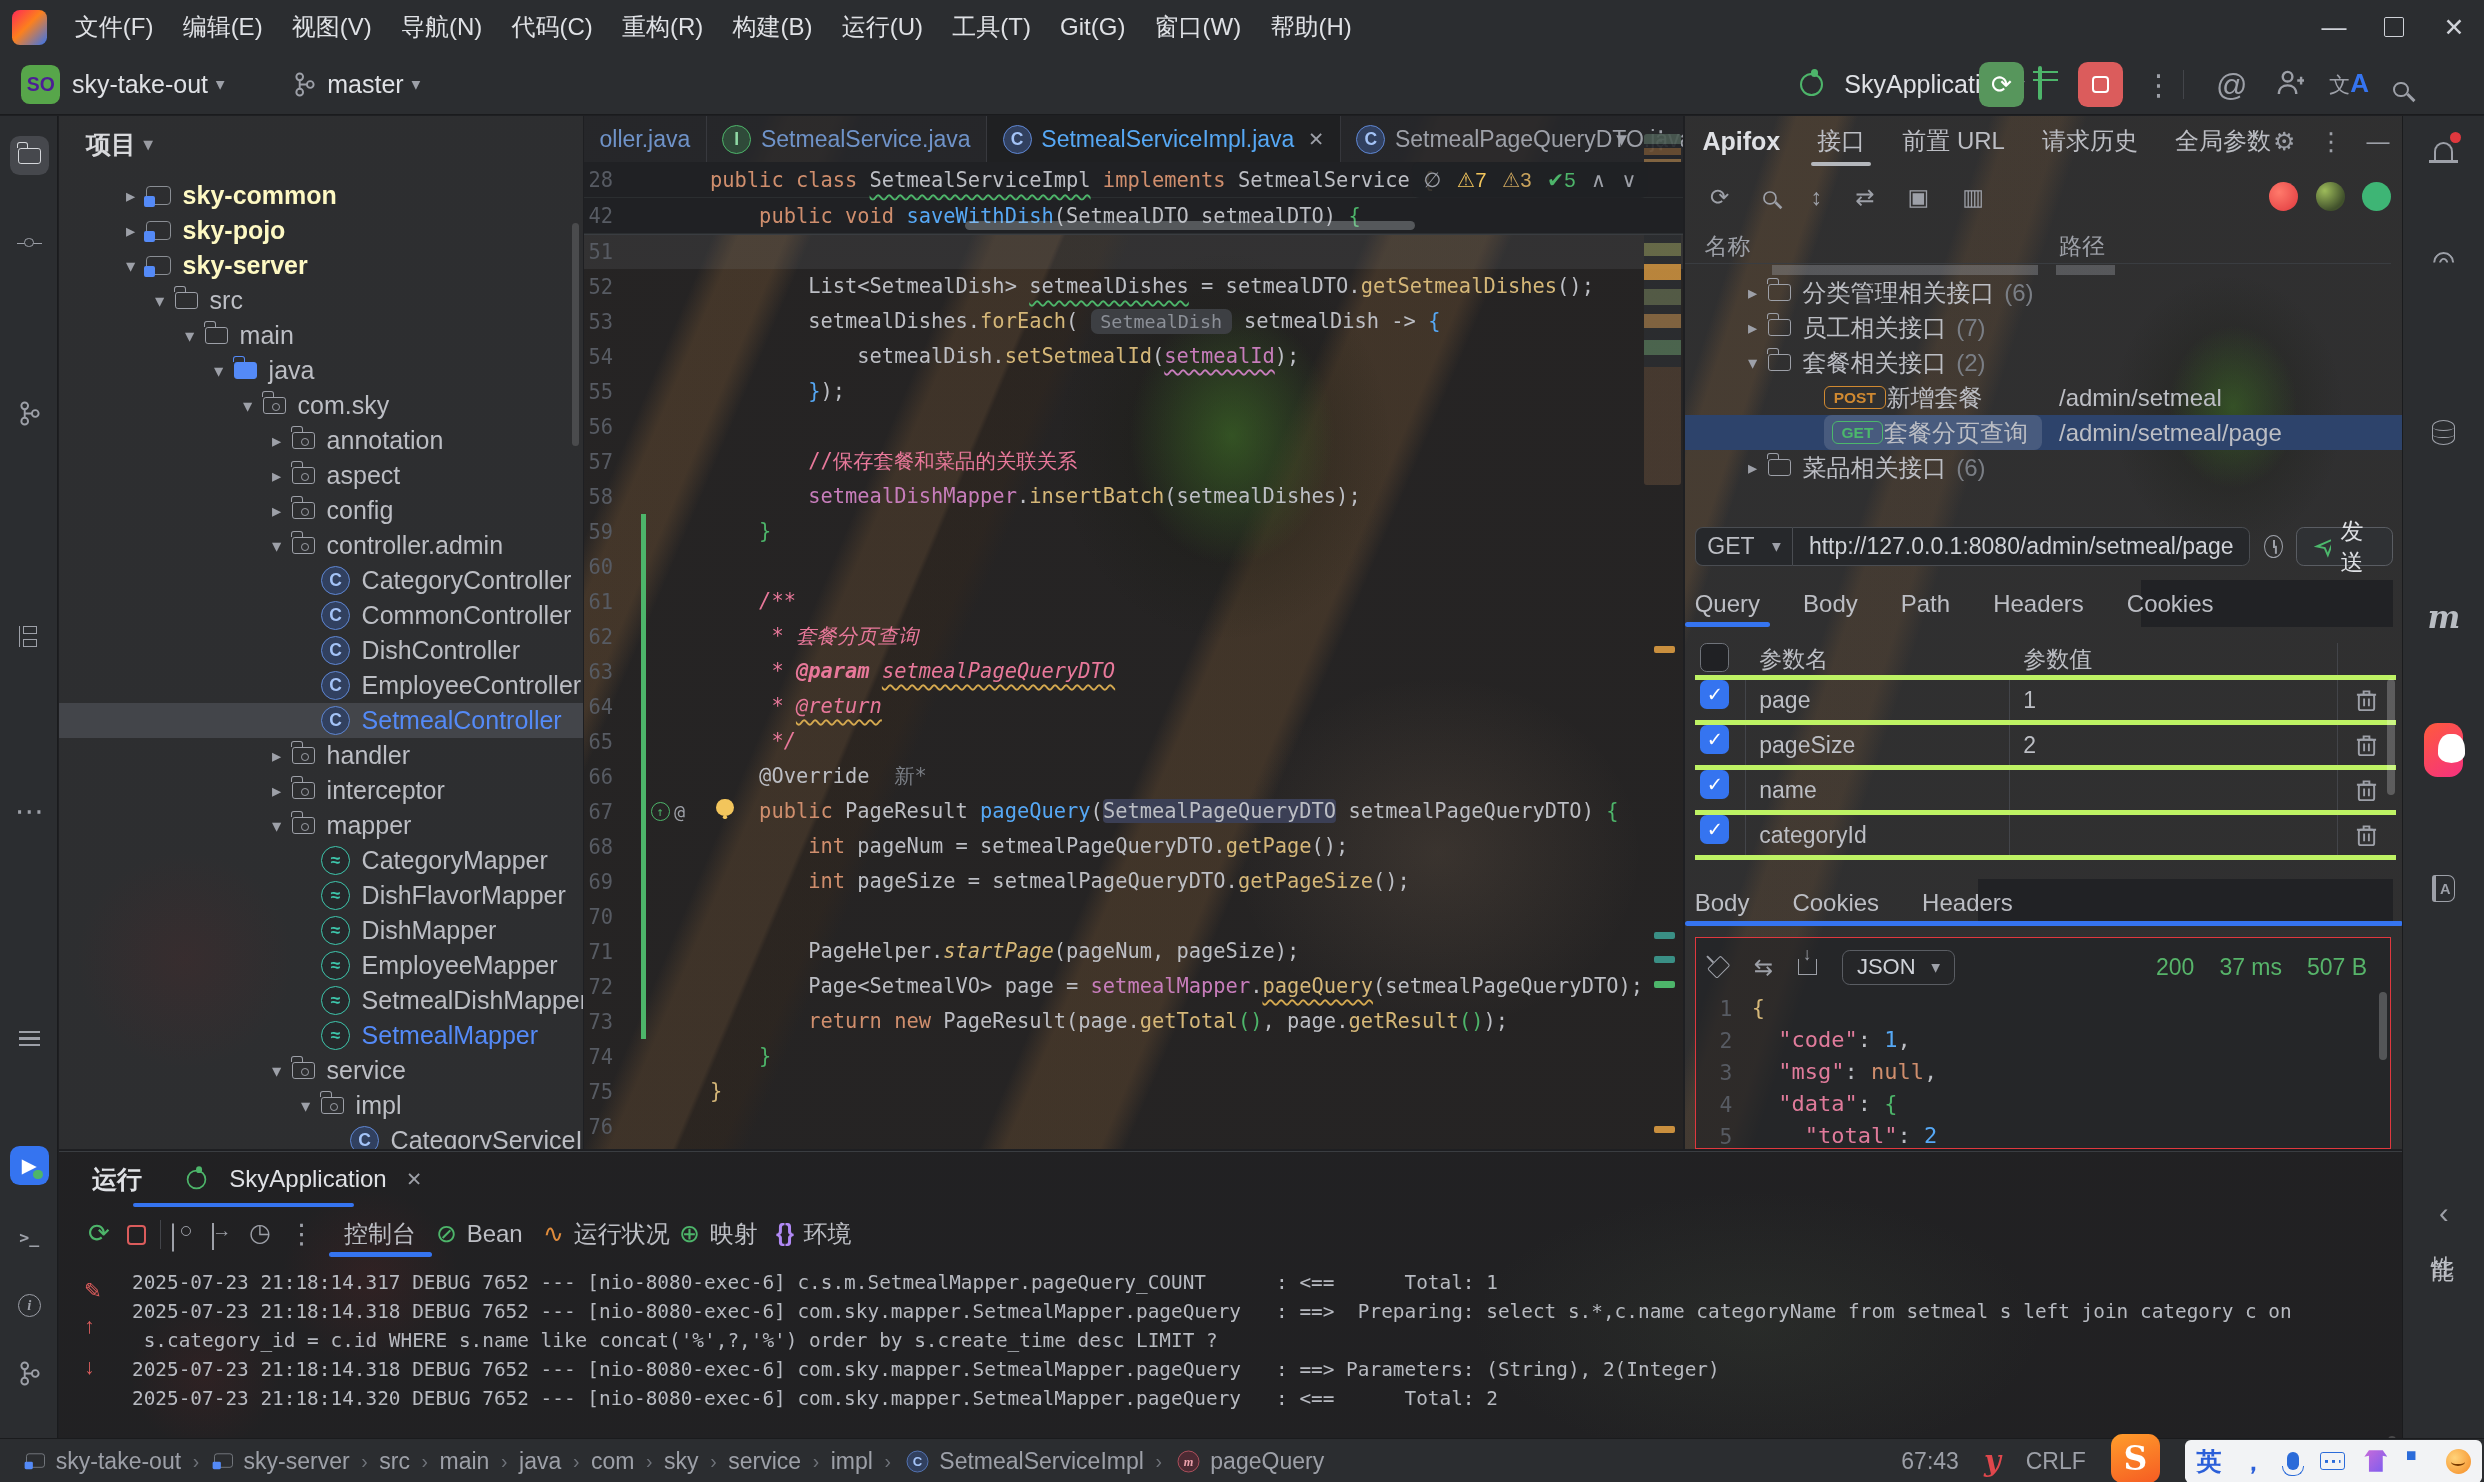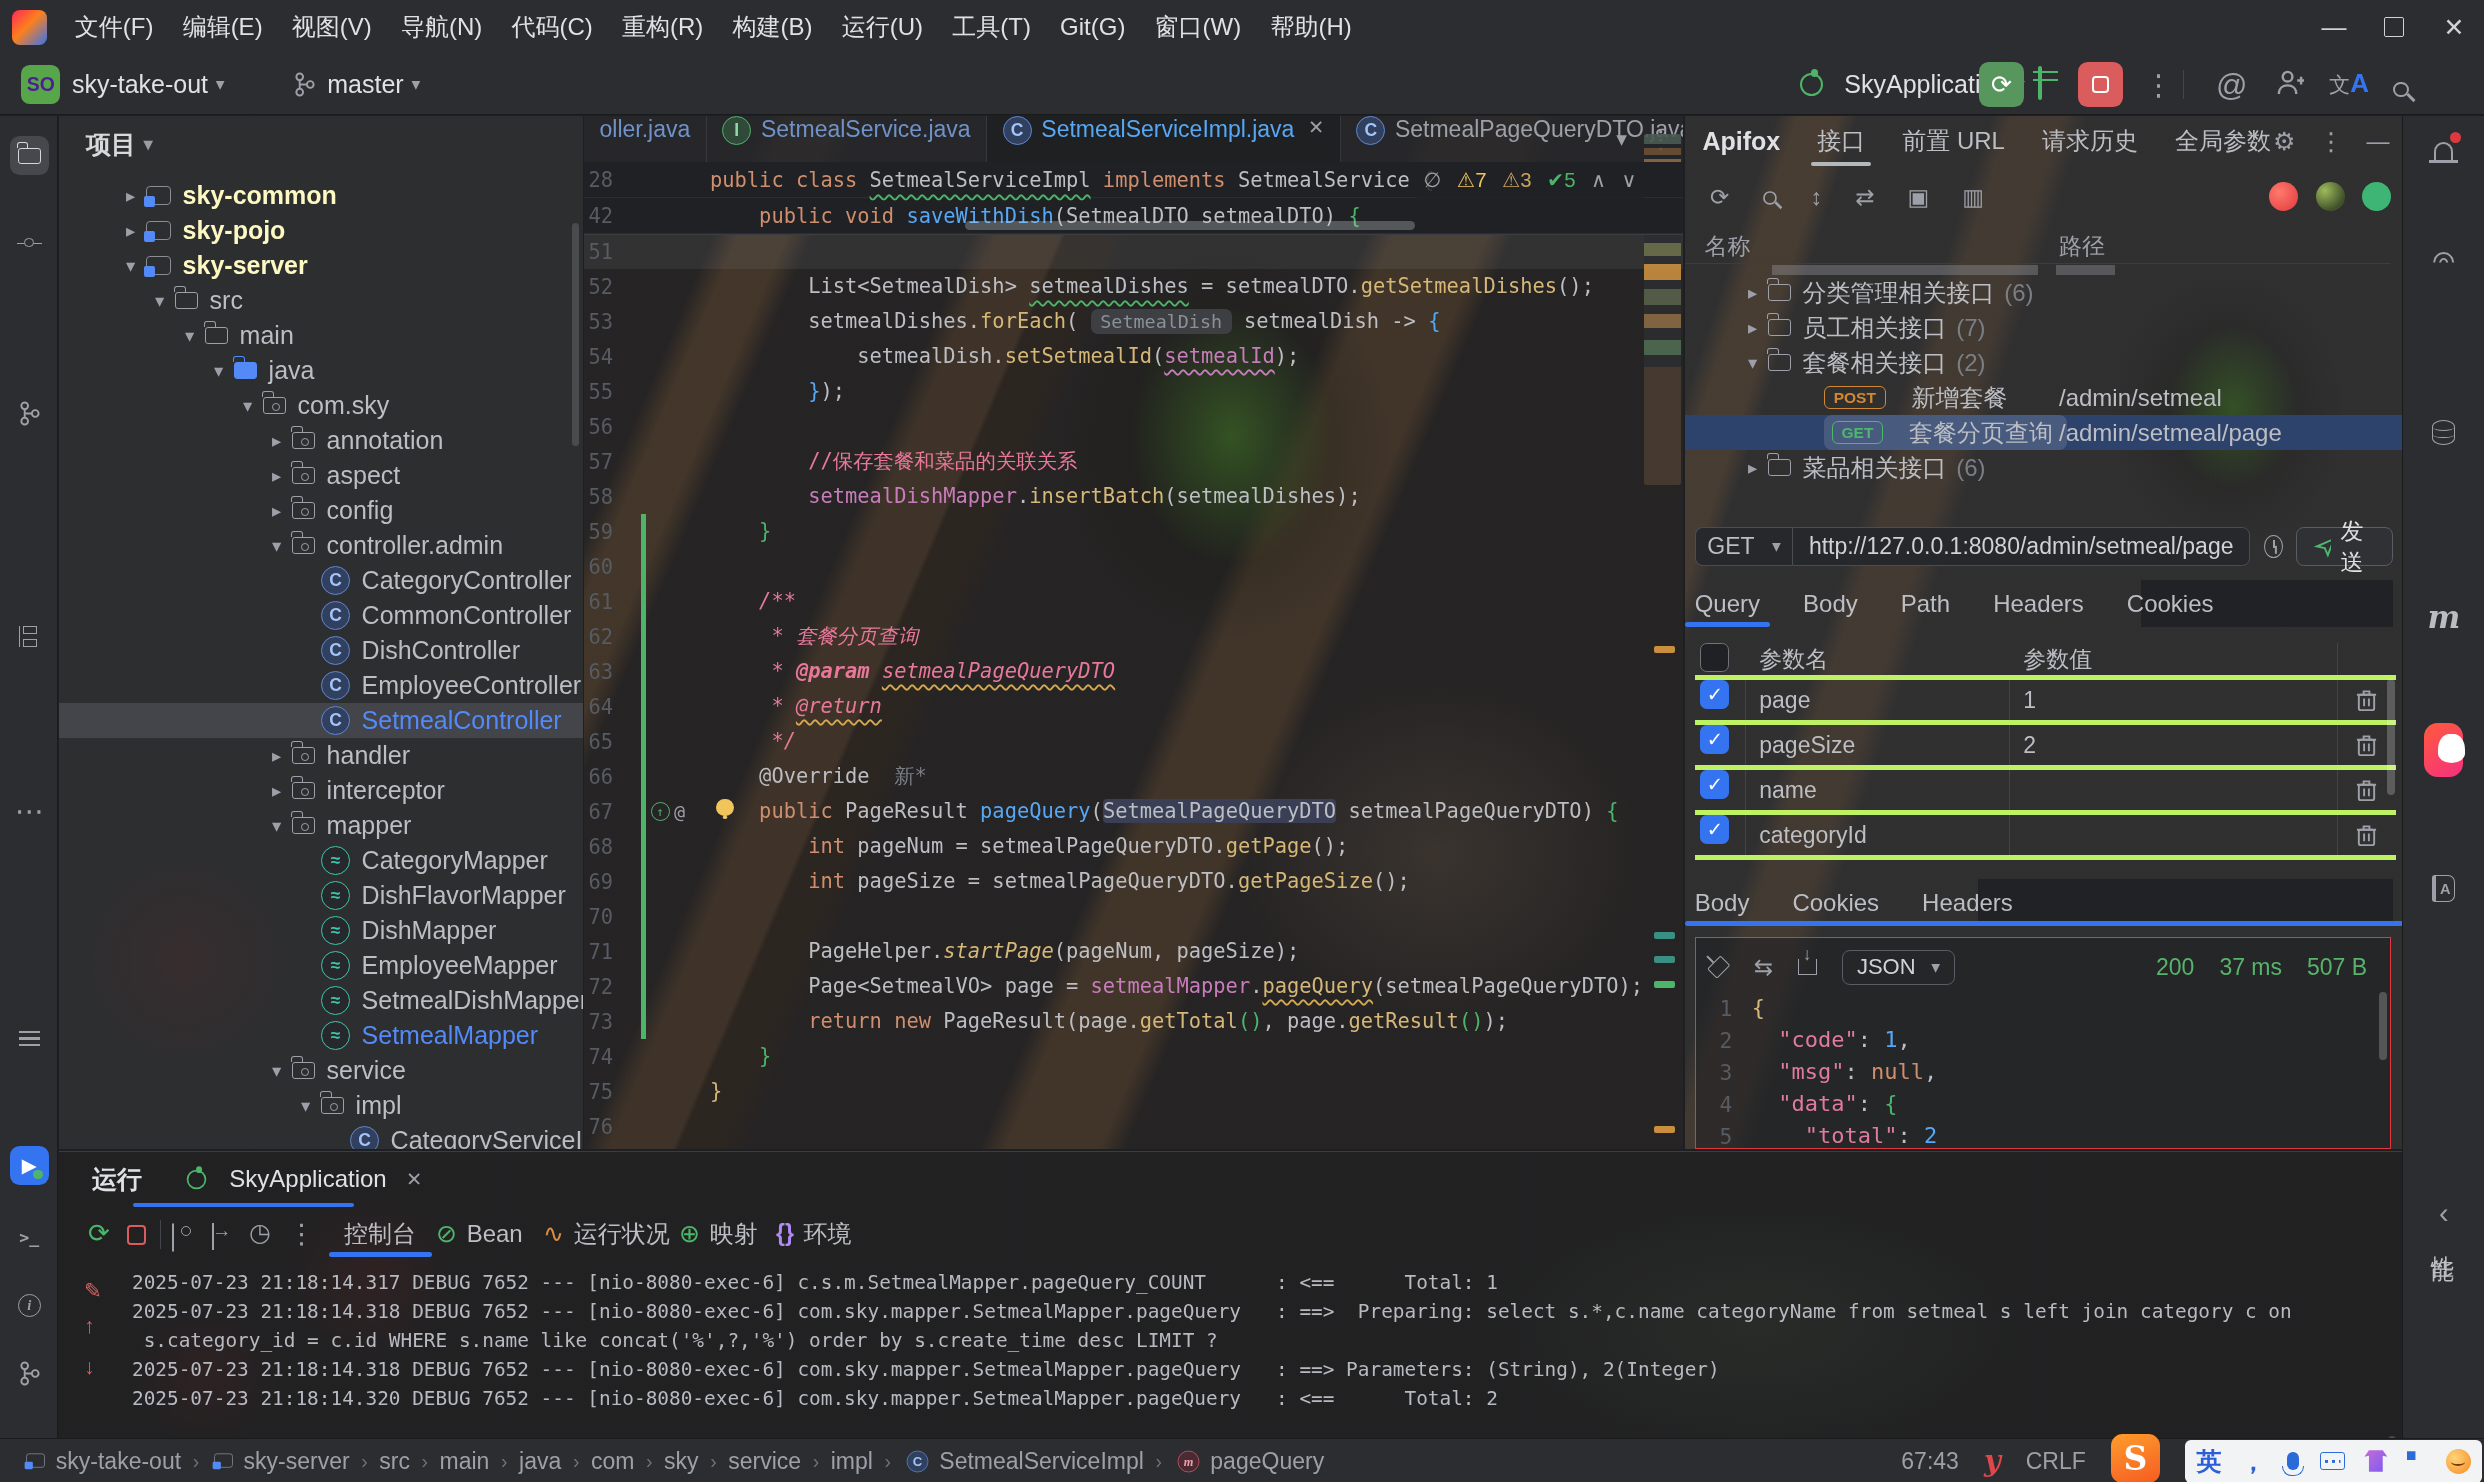--- a/index.html
+++ b/index.html
@@ -67,21 +67,21 @@
 .ic-cls{background:#31405f;border:1.9px solid #5f87d4;color:#a4c3f7}
 .ic-itf{background:#2f4a39;border:1.9px solid #4db56a;color:#8fd9a5}
 .ic-map{background:#26282b;border:1.9px solid #3ec7ad;color:#3ec7ad}
 .ic-mth{background:#4c2a33;border:1.9px solid #d05b6a;color:#eba0ab;font:italic bold 16.5px "Liberation Serif"}
 .ic-module{width:25px;height:19.4px;border:1.9px solid #8a8e94;border-radius:3.9px;position:relative;flex:none}
 .ic-module::after{content:"";position:absolute;left:-2.9px;bottom:-2.9px;width:10.7px;height:10.7px;background:#548af7;border-radius:1.9px}
 .pscroll{position:absolute;right:3.9px;top:107px;width:6.8px;height:223px;border-radius:3.9px;background:rgba(255,255,255,.14)}
 
 .editor{position:absolute;left:584px;top:116px;width:1099px;height:1033px;background:#1e1f22;overflow:hidden;z-index:2}
 .tabbar{position:absolute;top:0;left:0;right:0;height:46px;display:flex;align-items:center;background:rgba(38,40,44,.78)}
-.etab{height:46px;display:flex;align-items:flex-start;padding:0 15.5px;font-size:23px;color:#9da0a8;border-right:1px solid rgba(64,66,71,.7);gap:9.7px;white-space:nowrap}
+.etab{height:46px;display:flex;align-items:center;padding:0 15.5px;font-size:23px;color:#9da0a8;border-right:1px solid rgba(64,66,71,.7);gap:9.7px;white-space:nowrap}
 .etab.active{background:rgba(30,31,34,.92)}
 .etab .blue{color:#6f93c9}
 .etab.active .blue{color:#56a8f5}
 .etab .close{color:#9da0a8;font-size:19.4px;margin-left:3.9px}
 .tabicons{position:absolute;right:9.7px;top:0;height:46px;display:flex;align-items:center;gap:21.3px;color:#9da0a8;font-size:21.3px}
 .hthumb{position:absolute;left:381px;top:105px;width:450px;height:8.7px;border-radius:4.9px;background:rgba(210,214,220,.30);z-index:9}
 .sticky{position:absolute;top:46px;left:0;right:0;background:#202124;border-bottom:1px solid #3a3d41;z-index:8}
 .cl{display:flex;align-items:center;position:relative}
 .sticky .cl{height:36px;border-bottom:1px solid rgba(58,61,65,.45)}
 .codebody .cl{height:35px}
@@ -122,21 +122,21 @@
 .atoolbar{position:absolute;top:60px;left:0;right:0;height:43px;display:flex;align-items:center;gap:33px;padding-left:25px;color:#9da0a8;font-size:23px}
 .aminis{position:absolute;right:11.6px;top:5.8px;display:flex;gap:17.5px;align-items:center}
 .mini{width:29px;height:29px;border-radius:50%}
 .acols{position:absolute;top:115px;left:0;right:12px;height:33px;font-size:23px;color:#9da0a8;border-bottom:1px solid #3a3d41}
 .acols .c1{position:absolute;left:19.4px}.acols .c2{position:absolute;left:374px}
 .aclip{position:absolute;top:149px;left:87px;right:39px;height:9.7px;background:linear-gradient(90deg,rgba(160,163,170,.35) 0 45%,transparent 45% 48%,rgba(160,163,170,.35) 48% 58%,transparent 58%)}
 #atree{position:absolute;top:159px;left:0;right:0}
 .arow{height:35px;display:flex;align-items:center;font-size:24px;color:#bcbec4;position:relative;white-space:nowrap}
 .arow.sel{background:#2d436b}
 .arow .cnt{color:#7a7e85;margin-left:9.7px}
-.badge{font:bold 15.5px "Liberation Sans";border-radius:6px;padding:1.9px 8.7px;margin-right:26px}
+.badge{font:bold 15.5px "Liberation Sans";border-radius:6px;padding:1.9px 8.7px;margin-right:1px}
 .badge.post{border:1.9px solid #d08931;color:#d08931}
 .badge.get{border:1.9px solid #4cb86c;color:#4cb86c}
 .apath{position:absolute;left:374px;color:#bcbec4}
 .chipwrap{display:flex;align-items:center;background:rgba(255,255,255,.13);border-radius:7.8px;padding:1.9px 13.6px 1.9px 7.8px}
 .reqrow{position:absolute;top:411px;left:9.7px;right:9.7px;height:39px;display:flex;align-items:center}
 .methbox{height:39px;border:1px solid #4a4d52;border-right:none;border-radius:7.8px 0 0 7.8px;background:#26282b;display:flex;align-items:center;padding:0 11.6px;font-size:23px;color:#bcbec4;gap:9.7px}
 .urlbox{height:39px;flex:1;border:1px solid #4a4d52;border-radius:0 7.8px 7.8px 0;background:#26282b;display:flex;align-items:center;padding:0 15.5px;font-size:23px;color:#cfd2d8}
 .ic-clock{width:23px;height:23px;border:1.9px solid #9da0a8;border-radius:50%;position:relative;margin:0 13.6px}
 .ic-clock::after{content:"";position:absolute;left:8.7px;top:3.9px;width:1.9px;height:7.8px;background:#9da0a8;box-shadow:1.9px 5.8px 0 0px #9da0a8}
 .sendbtn{height:39px;border:1px solid #5a5d63;border-radius:7.8px;background:#2f3134;display:flex;align-items:center;padding:0 15.5px;gap:9.7px;font-size:23px;color:#dfe1e5}

